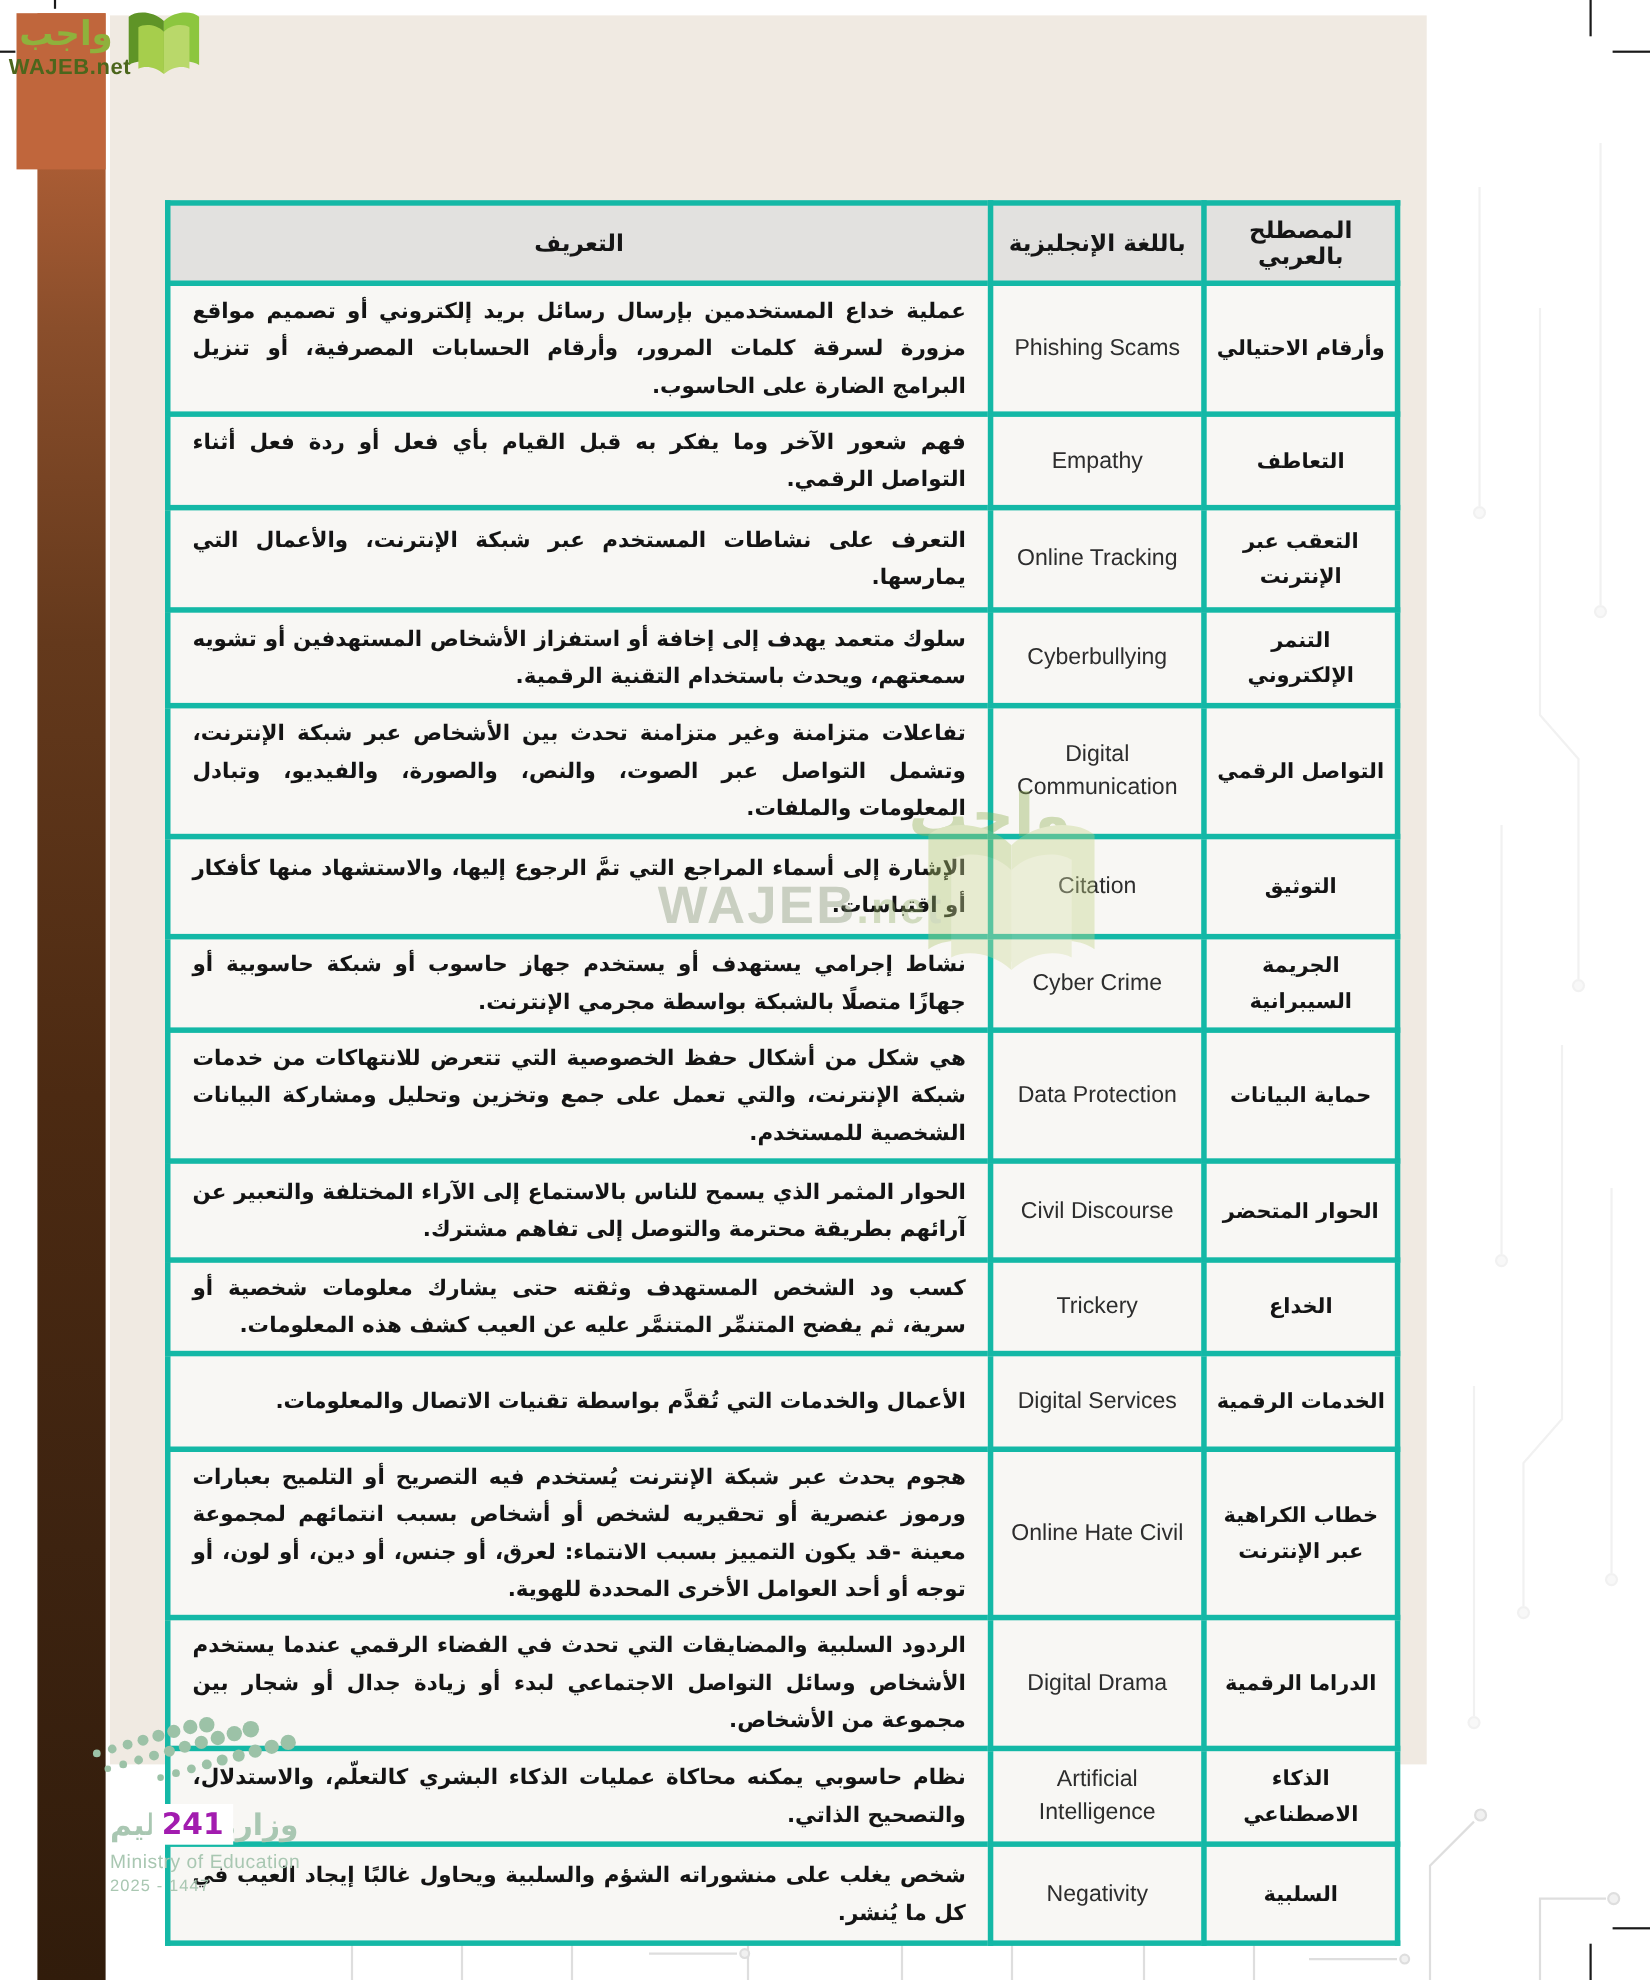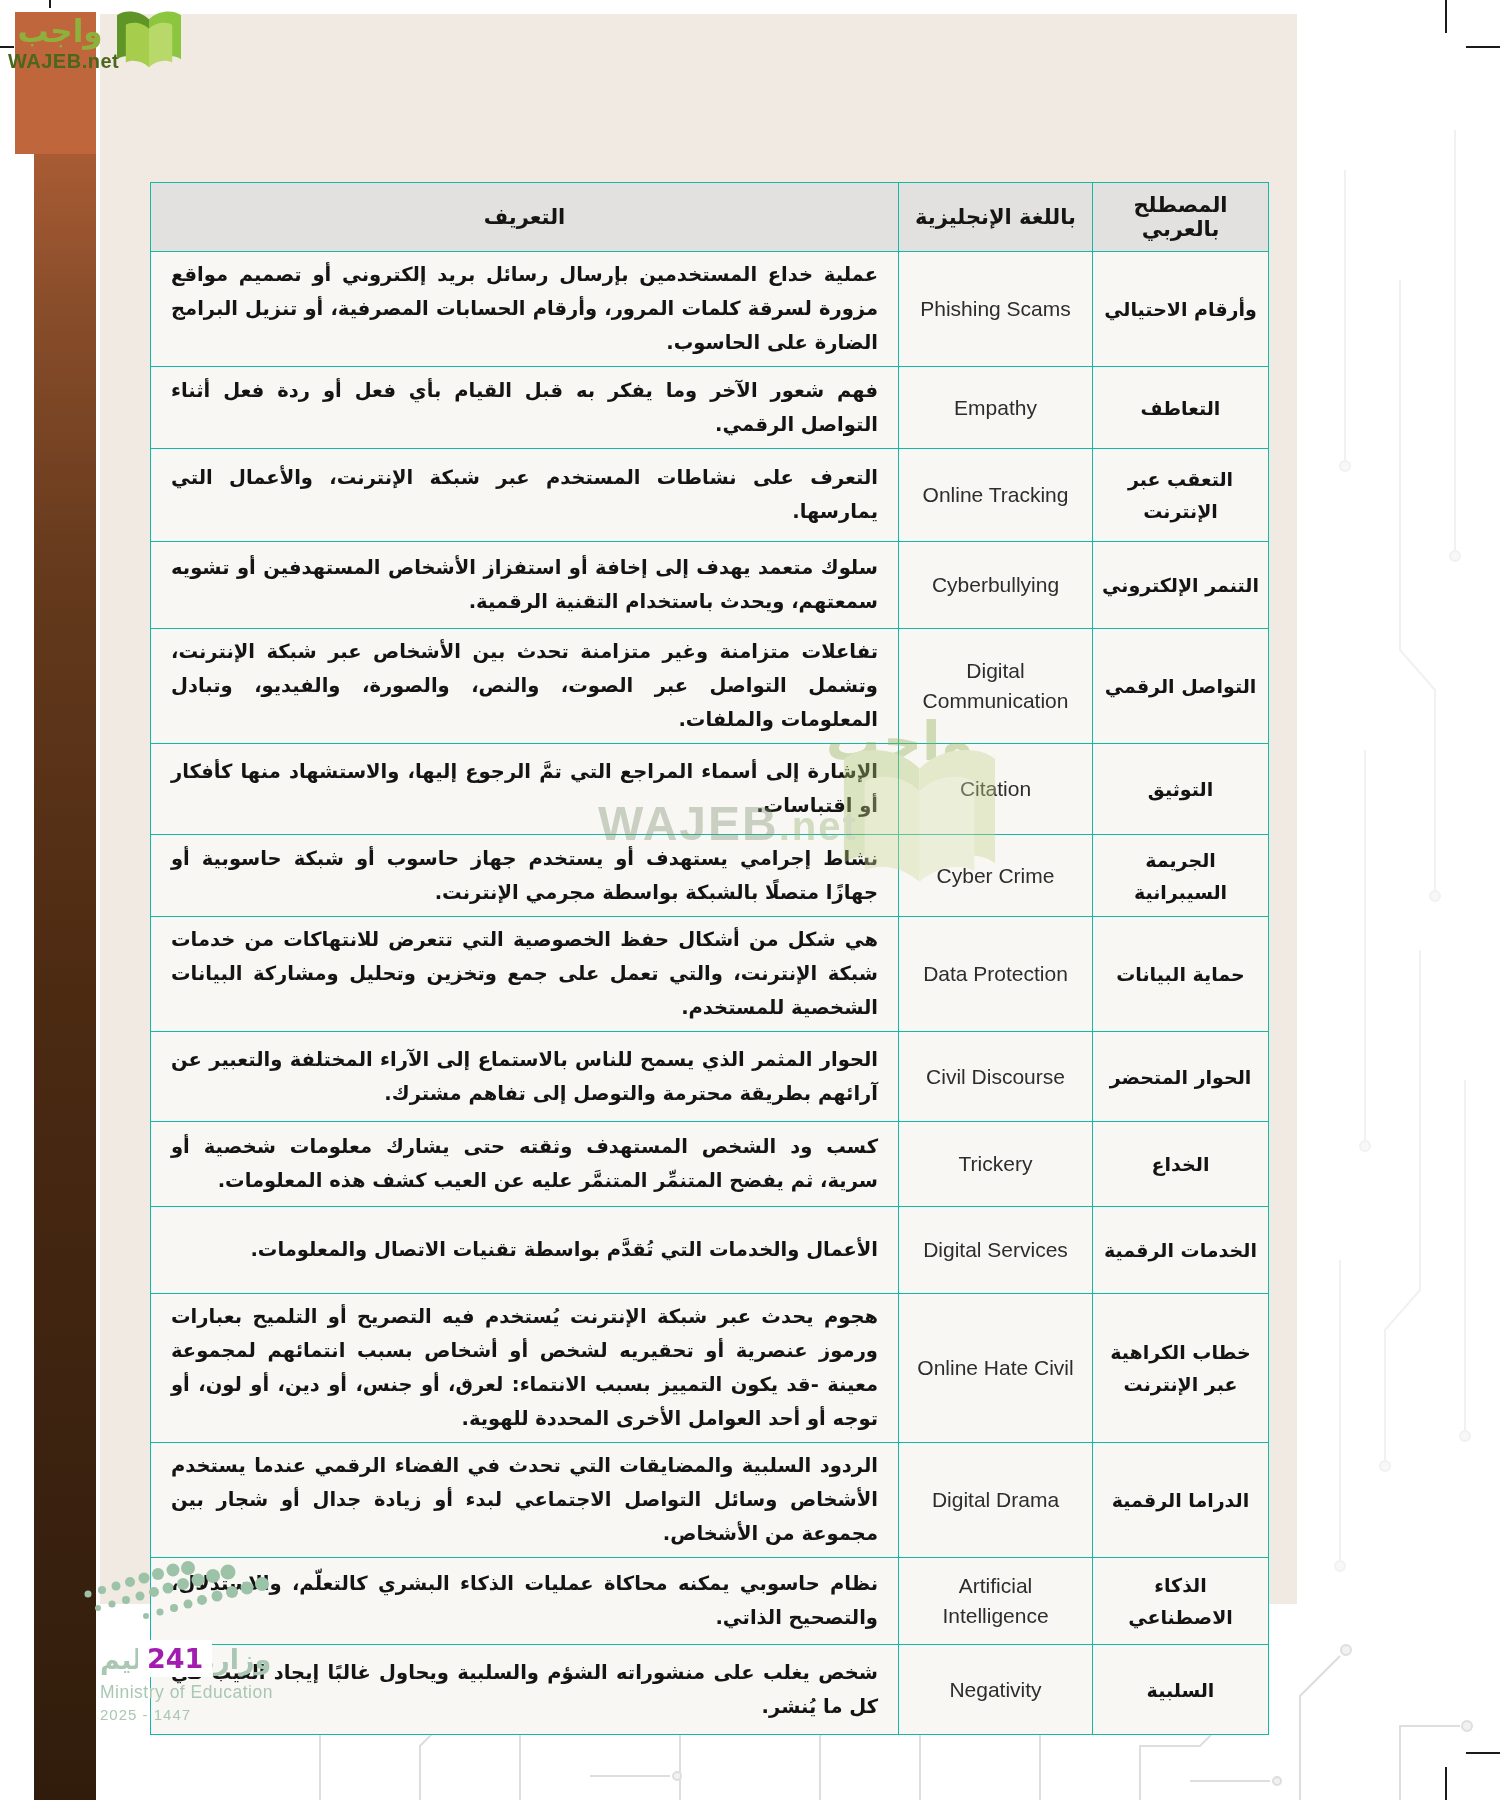--- a/index.html
+++ b/index.html
@@ -37,21 +37,21 @@
   #mark-br-h{left:1466px;top:1752px;width:34px;height:2px;}
 
   
   #page-panel{left:100px;top:14px;width:1197px;height:1590px;background:#f0eae2;}
 
   
   table#glossary{
     position:absolute;left:150px;top:182px;width:1118px;
     border-collapse:collapse;table-layout:fixed;direction:rtl;z-index:2;
   }
-  #glossary th,#glossary td{border:1px solid #14b8a6;}
+  #glossary th,#glossary td{border:5px solid #14b8a6;}
   #glossary th{
     background:#e2e1df;font-size:21px;font-weight:bold;color:#151515;
     height:60px;text-align:center;padding:4px 8px;
   }
   #glossary td{background:#f8f7f4;color:#141414;vertical-align:middle;margin-left:32px;}
   #glossary td.ar{font-size:19px;font-weight:bold;text-align:center;padding:4px 8px;line-height:32px;}
   #glossary td.en{font-family:"Liberation Sans",sans-serif;font-size:21px;color:#2d2d2d;
     text-align:center;padding:4px 12px;direction:ltr;line-height:30px;}
   #glossary td.def{font-size:19.5px;font-weight:bold;text-align:justify;
     padding:6px 20px;line-height:34px;}

